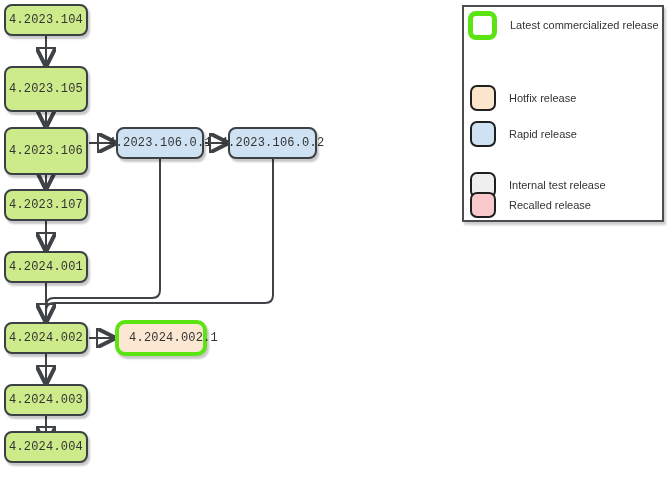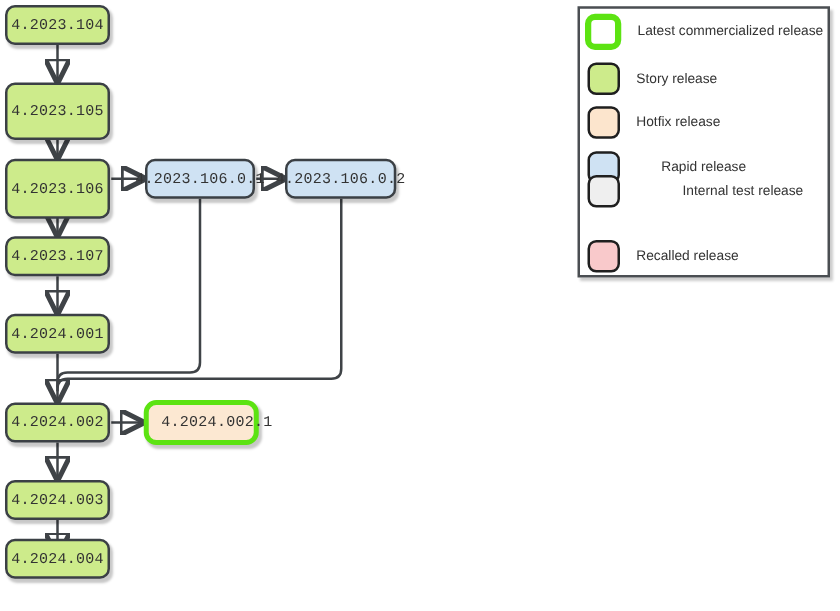--- a/index.html
+++ b/index.html
@@ -101,33 +101,29 @@
 
   <div class="node hotfix-latest" style="left:115px;top:320px;width:92px;height:36px;padding-left:25px;">
     <span>4.2024.002.1</span>
   </div>
 
   <div id="legend">
     <div class="legend-row" style="top:3px;">
       <span class="sw sw-latest"></span>
       <span class="lbl">Latest commercialized release</span>
     </div>
-    <div class="legend-row" style="top:41px;">
-      <span class="sw sw-story"></span>
-      <span class="lbl">Story release</span>
-    </div>
     <div class="legend-row" style="top:76px;">
       <span class="sw sw-hotfix"></span>
       <span class="lbl">Hotfix release</span>
     </div>
-    <div class="legend-row" style="top:112px;gap:20px;">
+    <div class="legend-row" style="top:112px;">
       <span class="sw sw-rapid"></span>
       <span class="lbl">Rapid release</span>
     </div>
-    <div class="legend-row" style="top:131px;gap:37px;">
+    <div class="legend-row" style="top:163px;">
       <span class="sw sw-internal"></span>
       <span class="lbl">Internal test release</span>
     </div>
     <div class="legend-row" style="top:183px;">
       <span class="sw sw-recalled"></span>
       <span class="lbl">Recalled release</span>
     </div>
   </div>
 
 </div>

